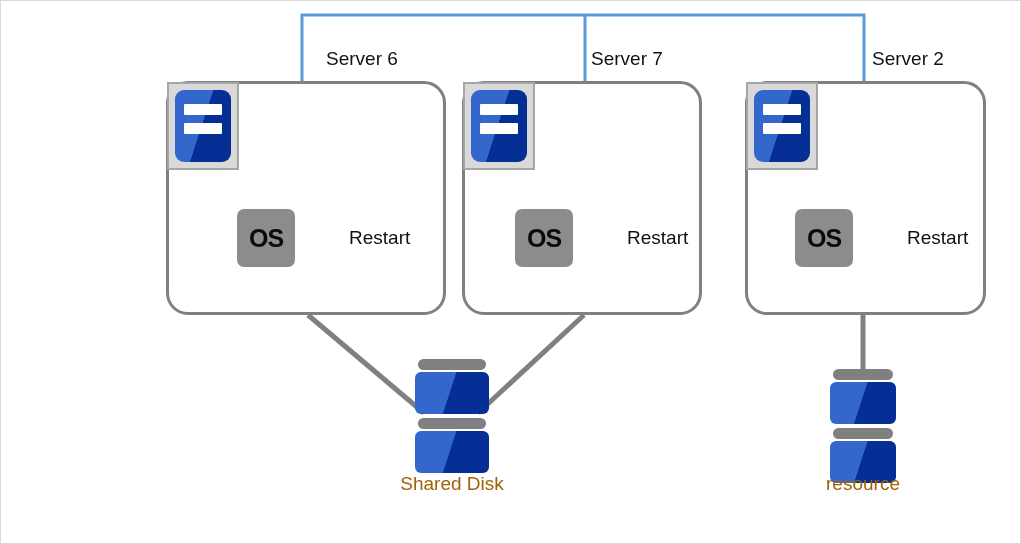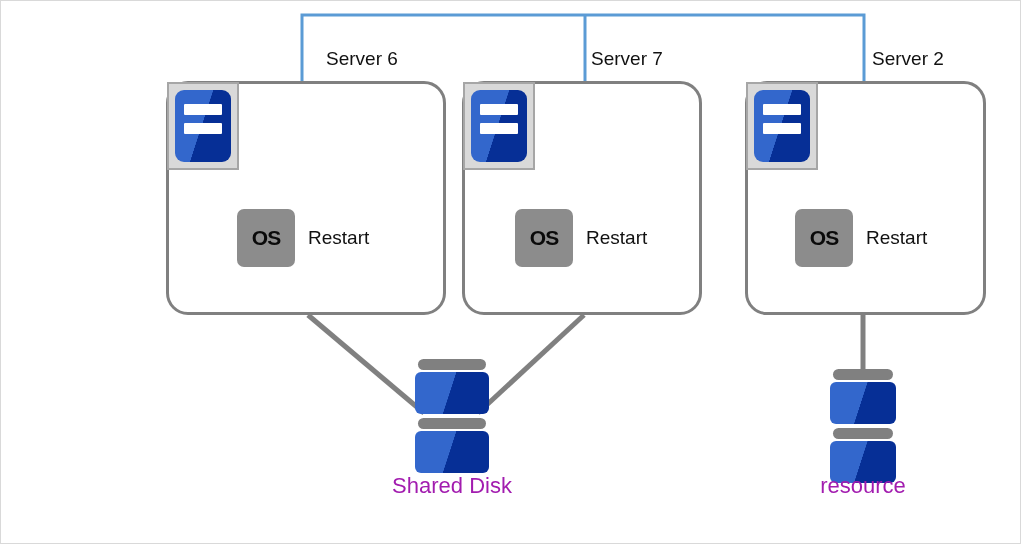--- a/index.html
+++ b/index.html
@@ -79,28 +79,29 @@
   .os-badge {
     width: 58px;
     height: 58px;
     background: #8c8c8c;
     border-radius: 7px;
     display: flex;
     align-items: center;
     justify-content: center;
     font-family: "Liberation Sans", sans-serif;
     font-weight: bold;
-    font-size: 21px;
+    font-size: 25px;
     color: #0a0a0a;
     letter-spacing: -1px;
   }
   .os-label {
     font-size: 19px;
     color: #111111;
     white-space: nowrap;
+    margin-left: 41px;
   }
 
   
   .server-name {
     position: absolute;
     font-size: 19px;
     color: #111111;
     white-space: nowrap;
   }
 
@@ -120,22 +121,22 @@
     margin-top: 2px;
     background:
       linear-gradient(108deg, #3367cc 0%, #3367cc 47%, #062f96 47.5%, #062f96 100%);
   }
   .disk .platter.second { margin-top: 4px; }
 
   
   .caption {
     position: absolute;
     text-align: center;
-    font-size: 22px;
-    color: #a21caf;
+    font-size: 19px;
+    color: #a16207;
     line-height: 1.32;
   }
 </style>
 </head>
 <body>
 
 <div id="canvas">
 
   <svg class="svg-layer" viewBox="0 0 1021 544" width="1021" height="544">
 

